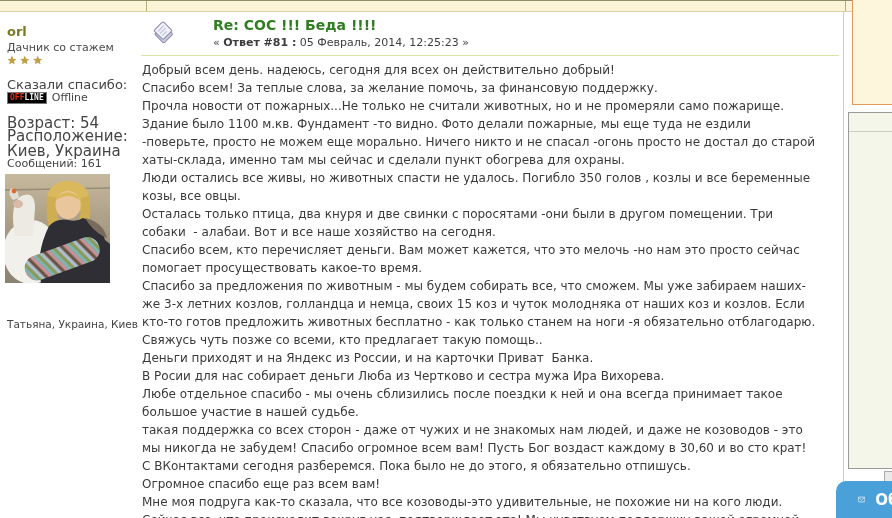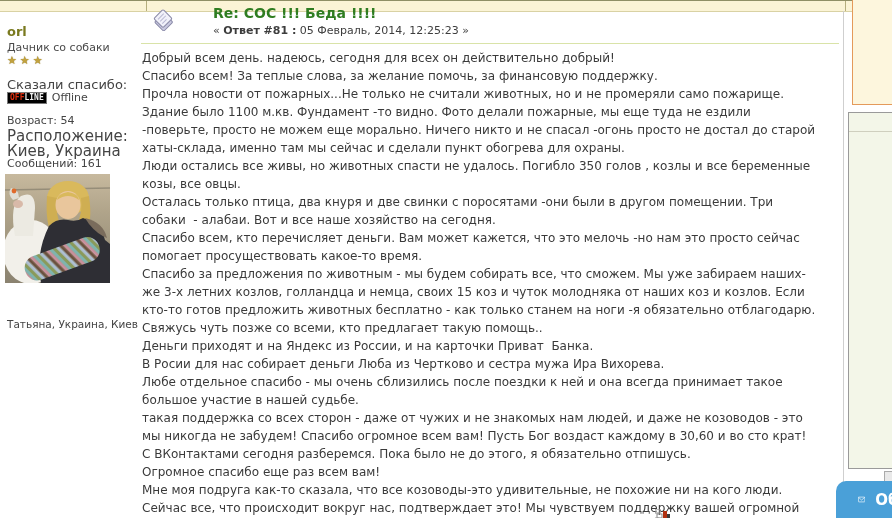--- a/index.html
+++ b/index.html
@@ -14,27 +14,27 @@
   .pc{position:absolute;left:7px;}
   .username{top:13px;font-size:13px;font-weight:bold;color:#7a7a1f;cursor:pointer;}
   .group-title{top:30px;font-size:11px;color:#4a4a4a;}
   .stars{top:43px;font-size:11px;letter-spacing:3px;color:#c2a23e;text-shadow:0 0 1px #7a661f;}
   .thanks{top:66px;font-size:13px;color:#444;}
   .status-row{top:80px;font-size:11px;color:#444;display:flex;align-items:center;gap:5px;}
   .off-badge{display:inline-block;background:#000;border:1px solid #777;padding:0 2px;
              font-family:"DejaVu Sans Mono",monospace;font-size:8px;font-weight:bold;line-height:10px;}
   .off-badge .off{color:#e03010;}
   .off-badge .line{color:#f2f2f2;text-align:center;}
-  .age{top:103px;font-size:11px;color:#444;}
+  .age{top:103px;font-size:15px;color:#444;}
   .location{top:118px;width:126px;font-size:15px;line-height:15px;color:#444;}
   .posts-count{top:146px;font-size:11px;color:#444;}
   .avatar{top:163px;left:5px;width:105px;height:109px;display:block;}
   .avatar-caption{top:283px;font-size:10.5px;color:#444;white-space:nowrap;margin-top:24px;}
   
-  .post-col{position:absolute;left:141px;top:3px;width:702px;height:399px;text-decoration:underline;}
+  .post-col{position:absolute;left:141px;top:15px;width:702px;height:399px;text-decoration:underline;}
   .post-icon{position:absolute;left:11px;top:6px;width:22px;height:22px;}
   .post-head{position:absolute;left:72px;top:2px;}
   .post-subject{font-size:14px;font-weight:bold;color:#2f7d21;cursor:pointer;}
   .post-meta{margin-top:3px;font-size:11px;color:#3d3d3d;}
   .post-meta b{font-weight:bold;}
   .head-divider{position:absolute;left:0;top:40px;width:698px;height:1px;background:#d9e3a8;}
   .post-body{position:absolute;left:1px;top:46px;width:706px;font-size:12px;line-height:18px;
              color:#3a3a3a;white-space:pre-wrap;}
   .sig-icon{position:absolute;left:514px;top:506px;width:26px;height:12px;}
   
@@ -56,21 +56,21 @@
 
 <div class="screen">
 
   <div class="top-bar">
     <span class="tick" style="left:146px"></span>
     <span class="tick" style="left:845px"></span>
   </div>
 
   <div class="poster-col">
     <div class="pc username">orl</div>
-    <div class="pc group-title">Дачник со собаки</div>
+    <div class="pc group-title">Дачник со стажем</div>
     <div class="pc stars">★★★</div>
     <div class="pc thanks">Сказали спасибо: 0</div>
     <div class="pc status-row">
       <span class="off-badge"><span class="off">OFF</span><span class="line">LINE</span></span>
       <span>Offline</span>
     </div>
     <div class="pc age">Возраст: 54</div>
     <div class="pc location">Расположение: Киев, Украина</div>
     <div class="pc posts-count">Сообщений: 161</div>
 

